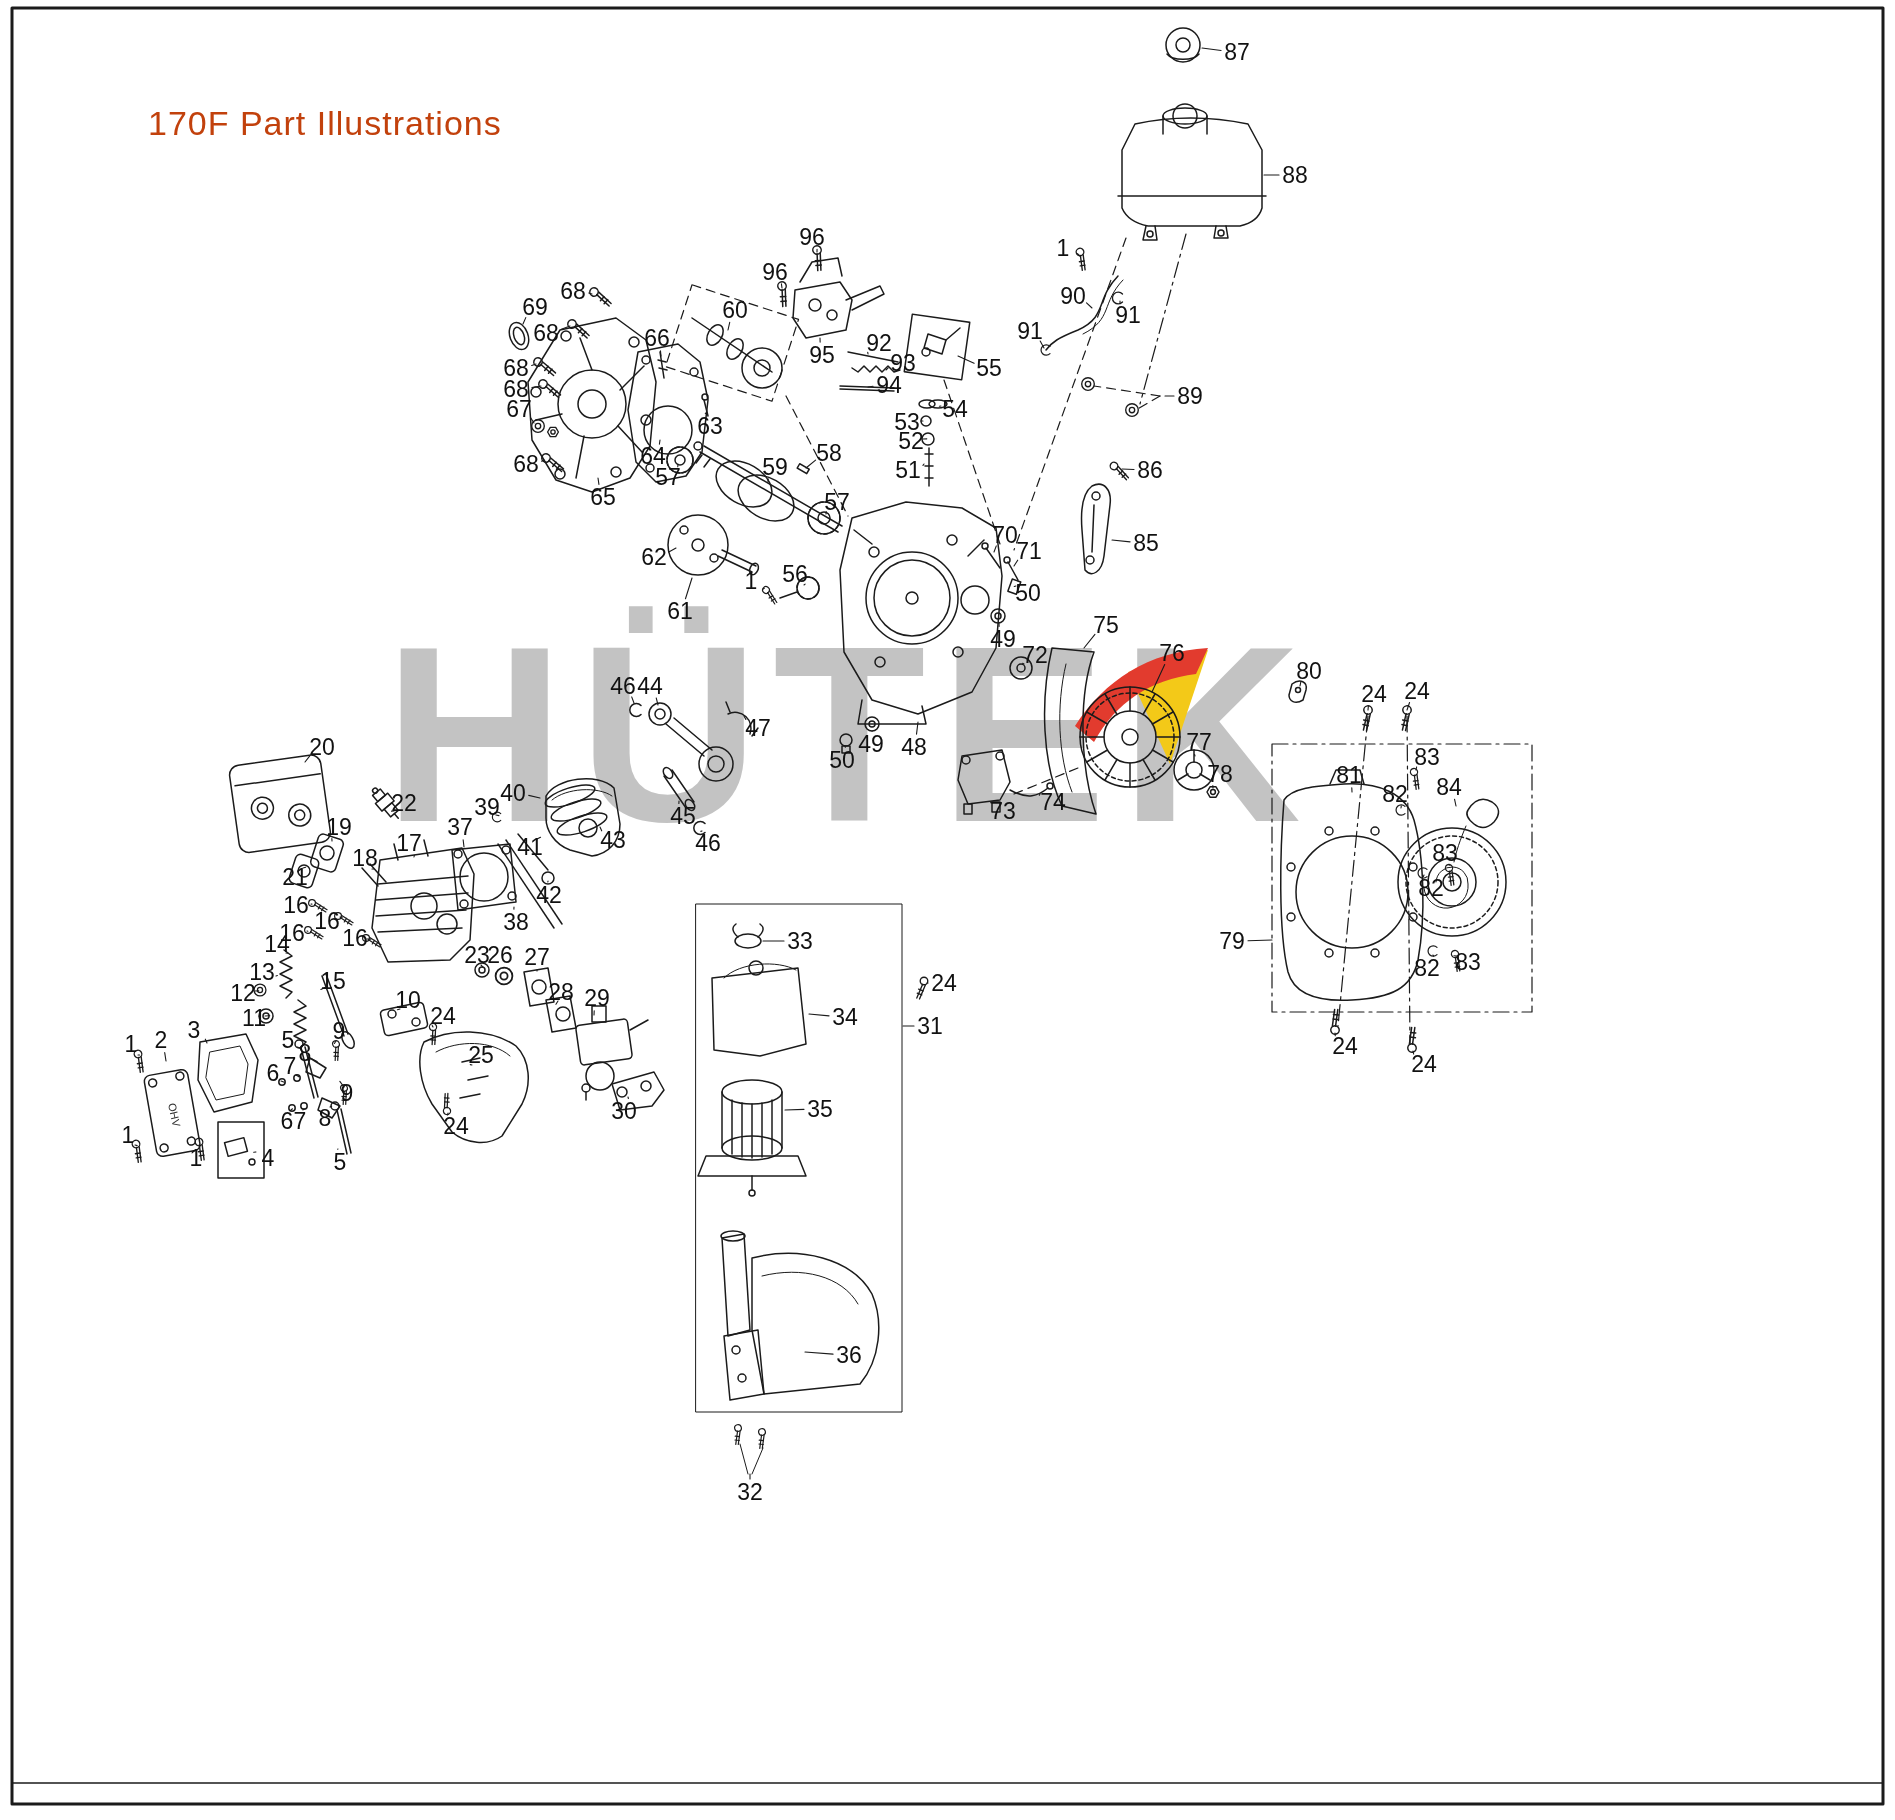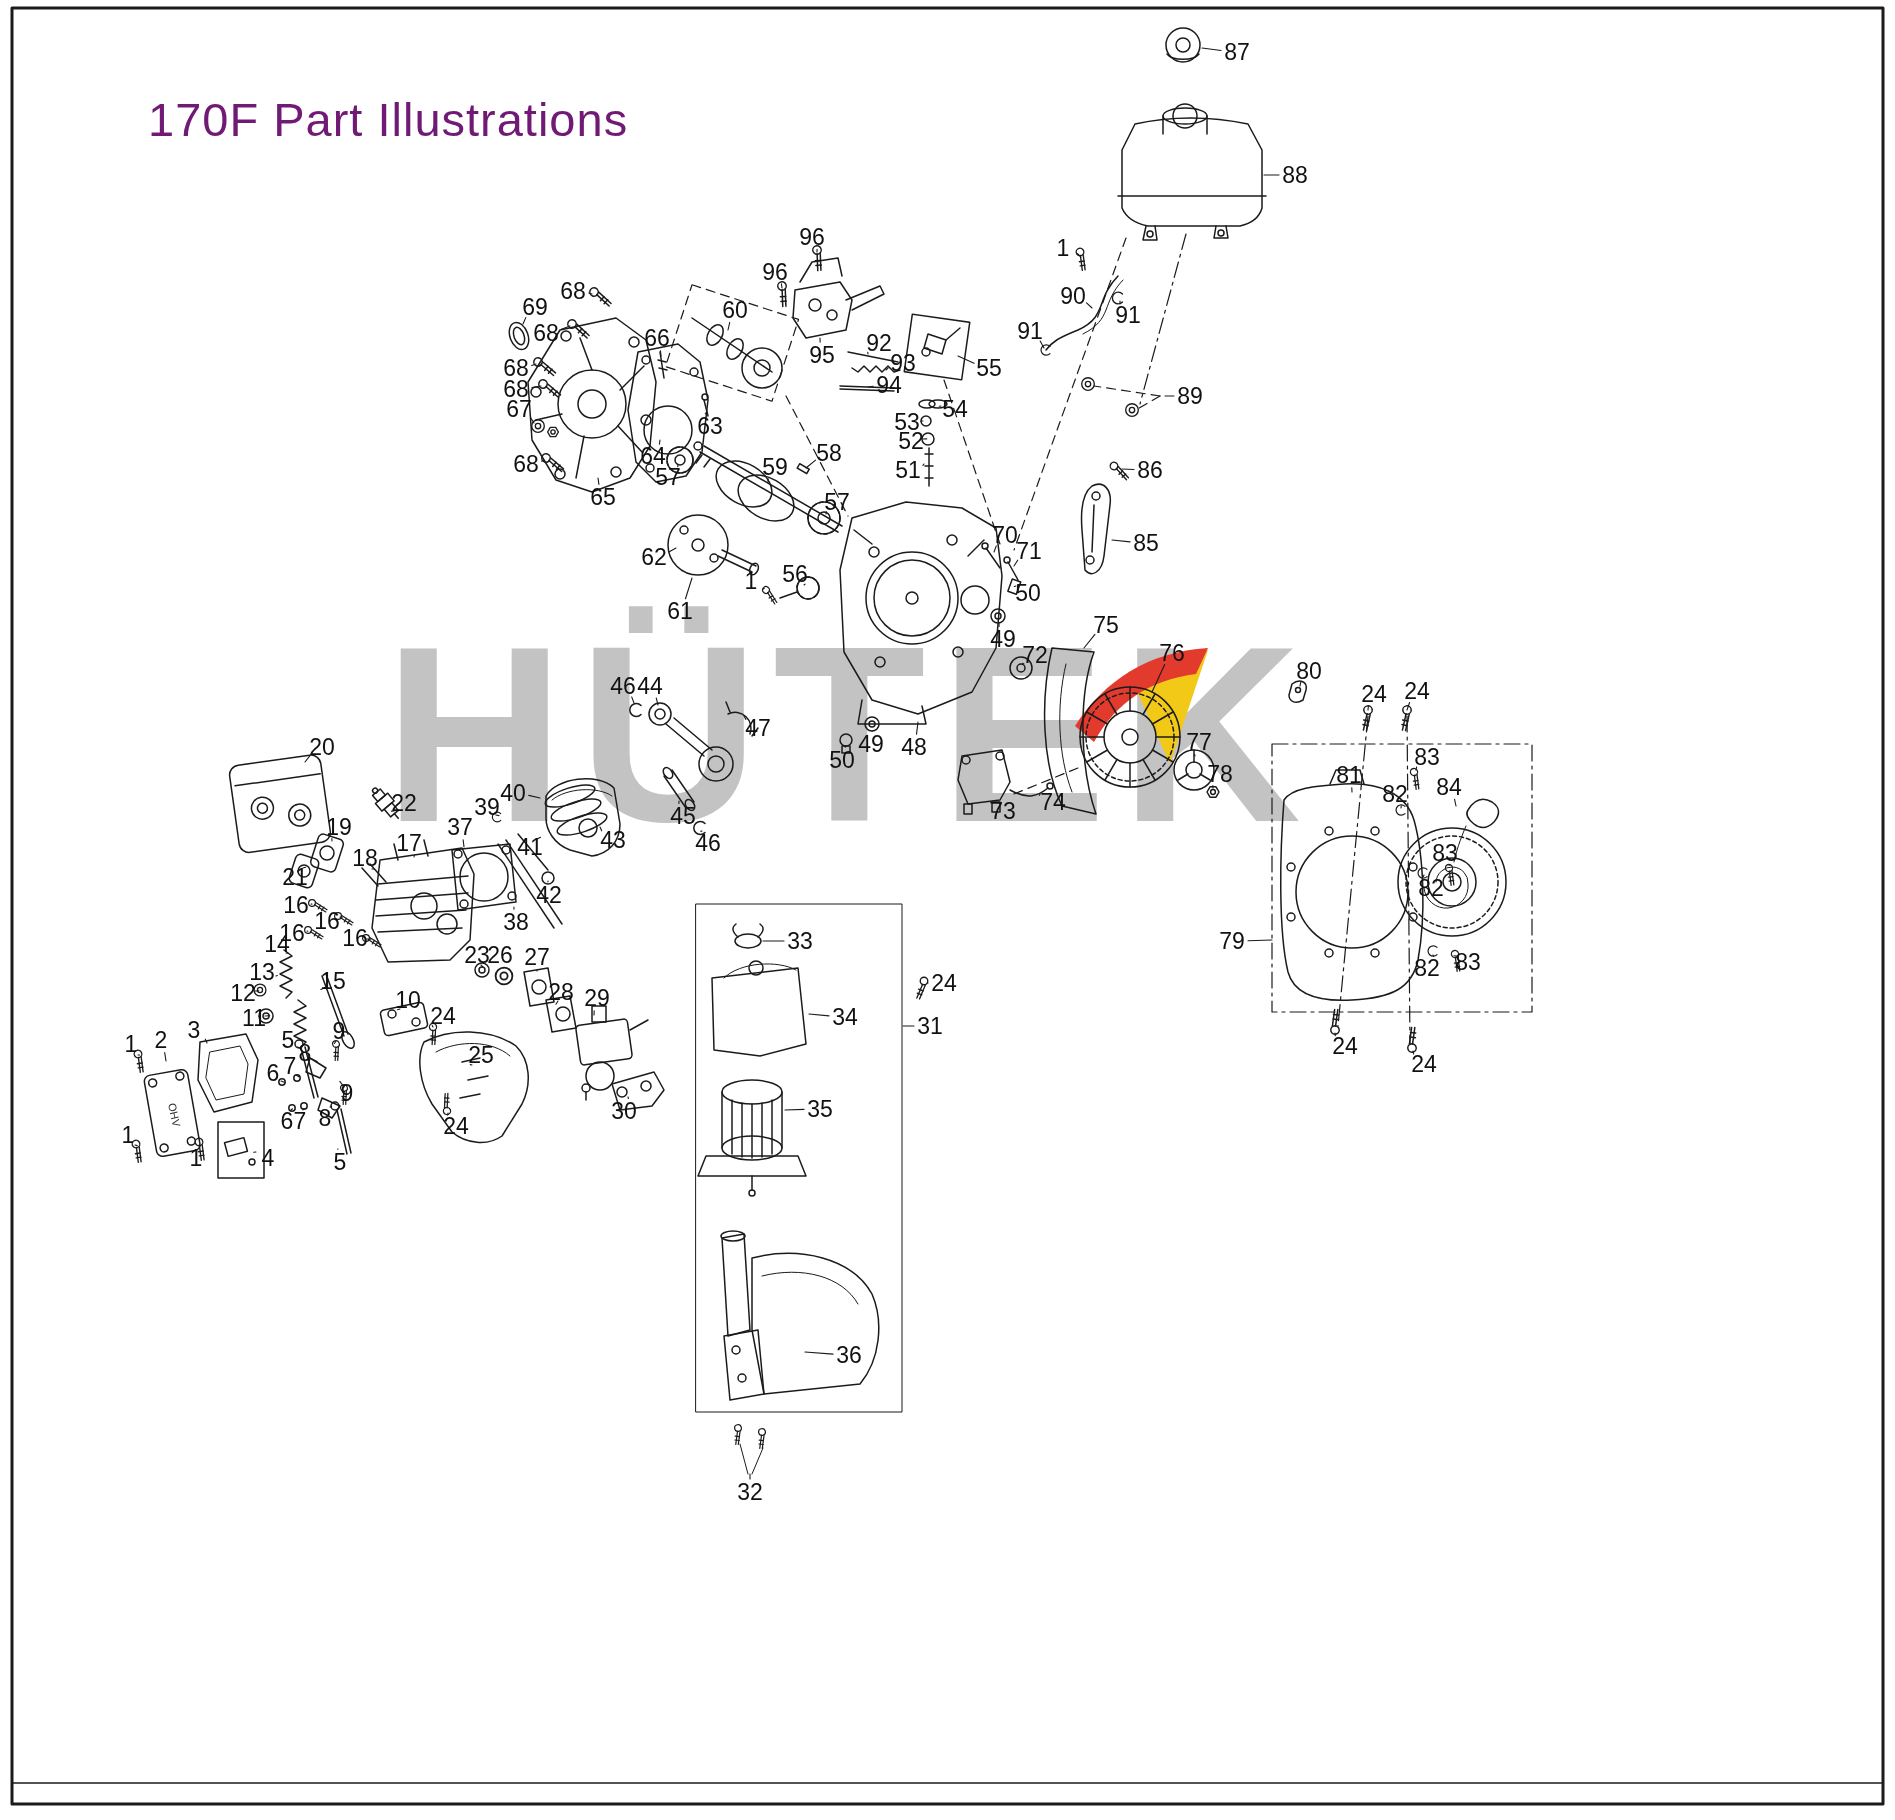--- a/index.html
+++ b/index.html
@@ -1,18 +1,18 @@
 <!DOCTYPE html>
 <html><head>
 <meta charset="utf-8">
 <style>
   html,body{margin:0;padding:0;background:#fff;}
   .page{position:relative;width:1895px;height:1820px;background:#fff;overflow:hidden;
         font-family:"Liberation Sans",sans-serif;}
-  .title{position:absolute;left:148px;top:92px;font-size:47px;color:#701a75;letter-spacing:1px;z-index:3;}
+  .title{position:absolute;left:148px;top:104px;font-size:34px;color:#c2410c;letter-spacing:1px;z-index:3;}
   .watermark{position:absolute;left:352px;top:610px;font-size:250px;font-weight:bold;line-height:1;
              letter-spacing:14px;z-index:1;user-select:none;margin-left:32px;}
   svg.diagram{position:absolute;left:0;top:0;z-index:2;}
   #diagram path,#diagram line,#diagram circle,#diagram ellipse,#diagram rect,#diagram polyline{
       fill:none;stroke:var(--ink,#1b1b1b);stroke-width:1.5;stroke-linecap:round;stroke-linejoin:round;}
   #diagram .thin{stroke-width:1;}
   #diagram .d1{stroke-dasharray:9 6;stroke-width:1.2;}
   #diagram .d2{stroke-dasharray:4 3;}
   #diagram .dd{stroke-dasharray:16 5 3 5;stroke-width:1.2;}
   #diagram .leader{stroke-width:1.1;}

